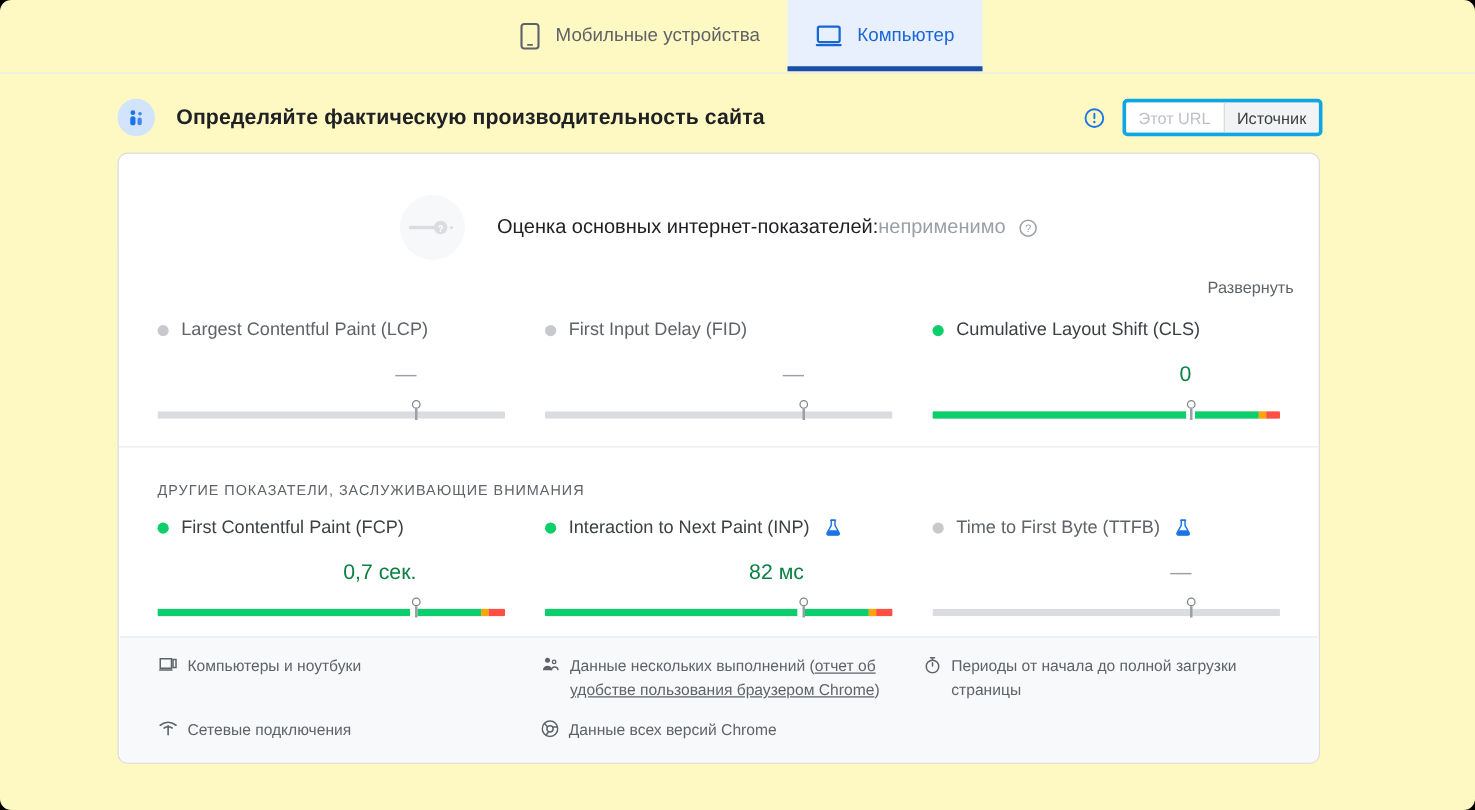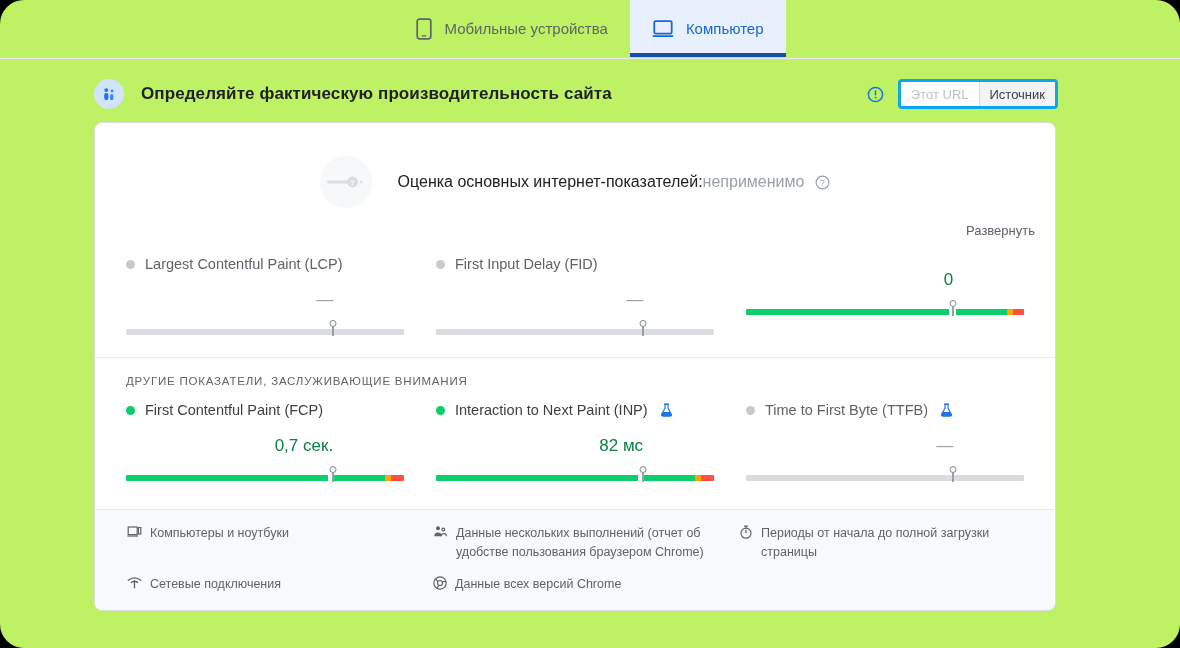--- a/index.html
+++ b/index.html
@@ -11,22 +11,22 @@
     width: 1180px;
     height: 648px;
     overflow: hidden;
     font-family: "Liberation Sans", sans-serif;
   }
   .page {
     position: absolute;
     left: 0; top: 0;
     width: 1180px;
     height: 648px;
-    background: #bef264;
-    border-radius: 24px;
+    background: #fef9c3;
+    border-radius: 9px;
     overflow: hidden;
   }
 
   
   .tabs-bar {
     position: absolute;
     left: 0; top: 0;
     width: 1180px;
     height: 58px;
     border-bottom: 1px solid #e8eaed;
@@ -250,21 +250,21 @@
   .divider {
     height: 1px;
     background: #e8eaed;
     margin: 21px 0 0 0;
   }
   .other-label {
     font-size: 11.5px;
     letter-spacing: .8px;
     color: #5f6368;
     padding: 0 31px;
-    margin-top: 17px;
+    margin-top: 29px;
   }
 
   
   .footer {
     position: absolute;
     left: 1px; right: 1px; bottom: 0;
     background: #f8f9fa;
     border-top: 1px solid #e8eaed;
     padding: 14px 31px 16px 31px;
     box-sizing: border-box;
@@ -275,21 +275,21 @@
     font-size: 12.5px;
     color: #5f6368;
   }
   .fitem {
     display: flex;
     align-items: flex-start;
     gap: 8px;
     line-height: 1.55;
   }
   .fitem .ficon { flex: 0 0 auto; margin-top: 1px; display: inline-flex; }
-  .flink { color: #5f6368; cursor: pointer; text-align: right; }
+  .flink { color: #5f6368; text-decoration: underline; cursor: pointer; text-align: right; }
 </style>
 </head>
 <body>
 
 <div class="page">
 
   <div class="tabs-bar">
     <button class="tab">
       <span class="tab-icon">
         <svg width="16" height="22" viewBox="0 0 16 22">
@@ -385,20 +385,24 @@
           <div class="metric-value na" style="padding-right: 25.5%;">—</div>
           <div class="bar-wrap">
             <div class="bar">
               <div class="seg-grey" style="width: 100%;"></div>
             </div>
             <div class="marker-stem" style="left: 74.5%;"></div>
             <div class="marker" style="left: 74.5%;"></div>
           </div>
         </div>
         <div class="metric">
+          <div class="metric-head">
+            <span class="dot good"></span>
+            <span class="metric-name">Cumulative Layout Shift (CLS)</span>
+          </div>
           <div class="metric-value good" style="padding-right: 25.5%;">0</div>
           <div class="bar-wrap">
             <div class="bar">
               <div class="seg-green" style="width: 73%;"></div>
               <div class="seg-gap" style="width: 2.5%;"></div>
               <div class="seg-green" style="width: 18.5%;"></div>
               <div class="seg-orange" style="width: 2%;"></div>
               <div class="seg-red" style="width: 4%;"></div>
             </div>
             <div class="marker-stem" style="left: 74.5%;"></div>

